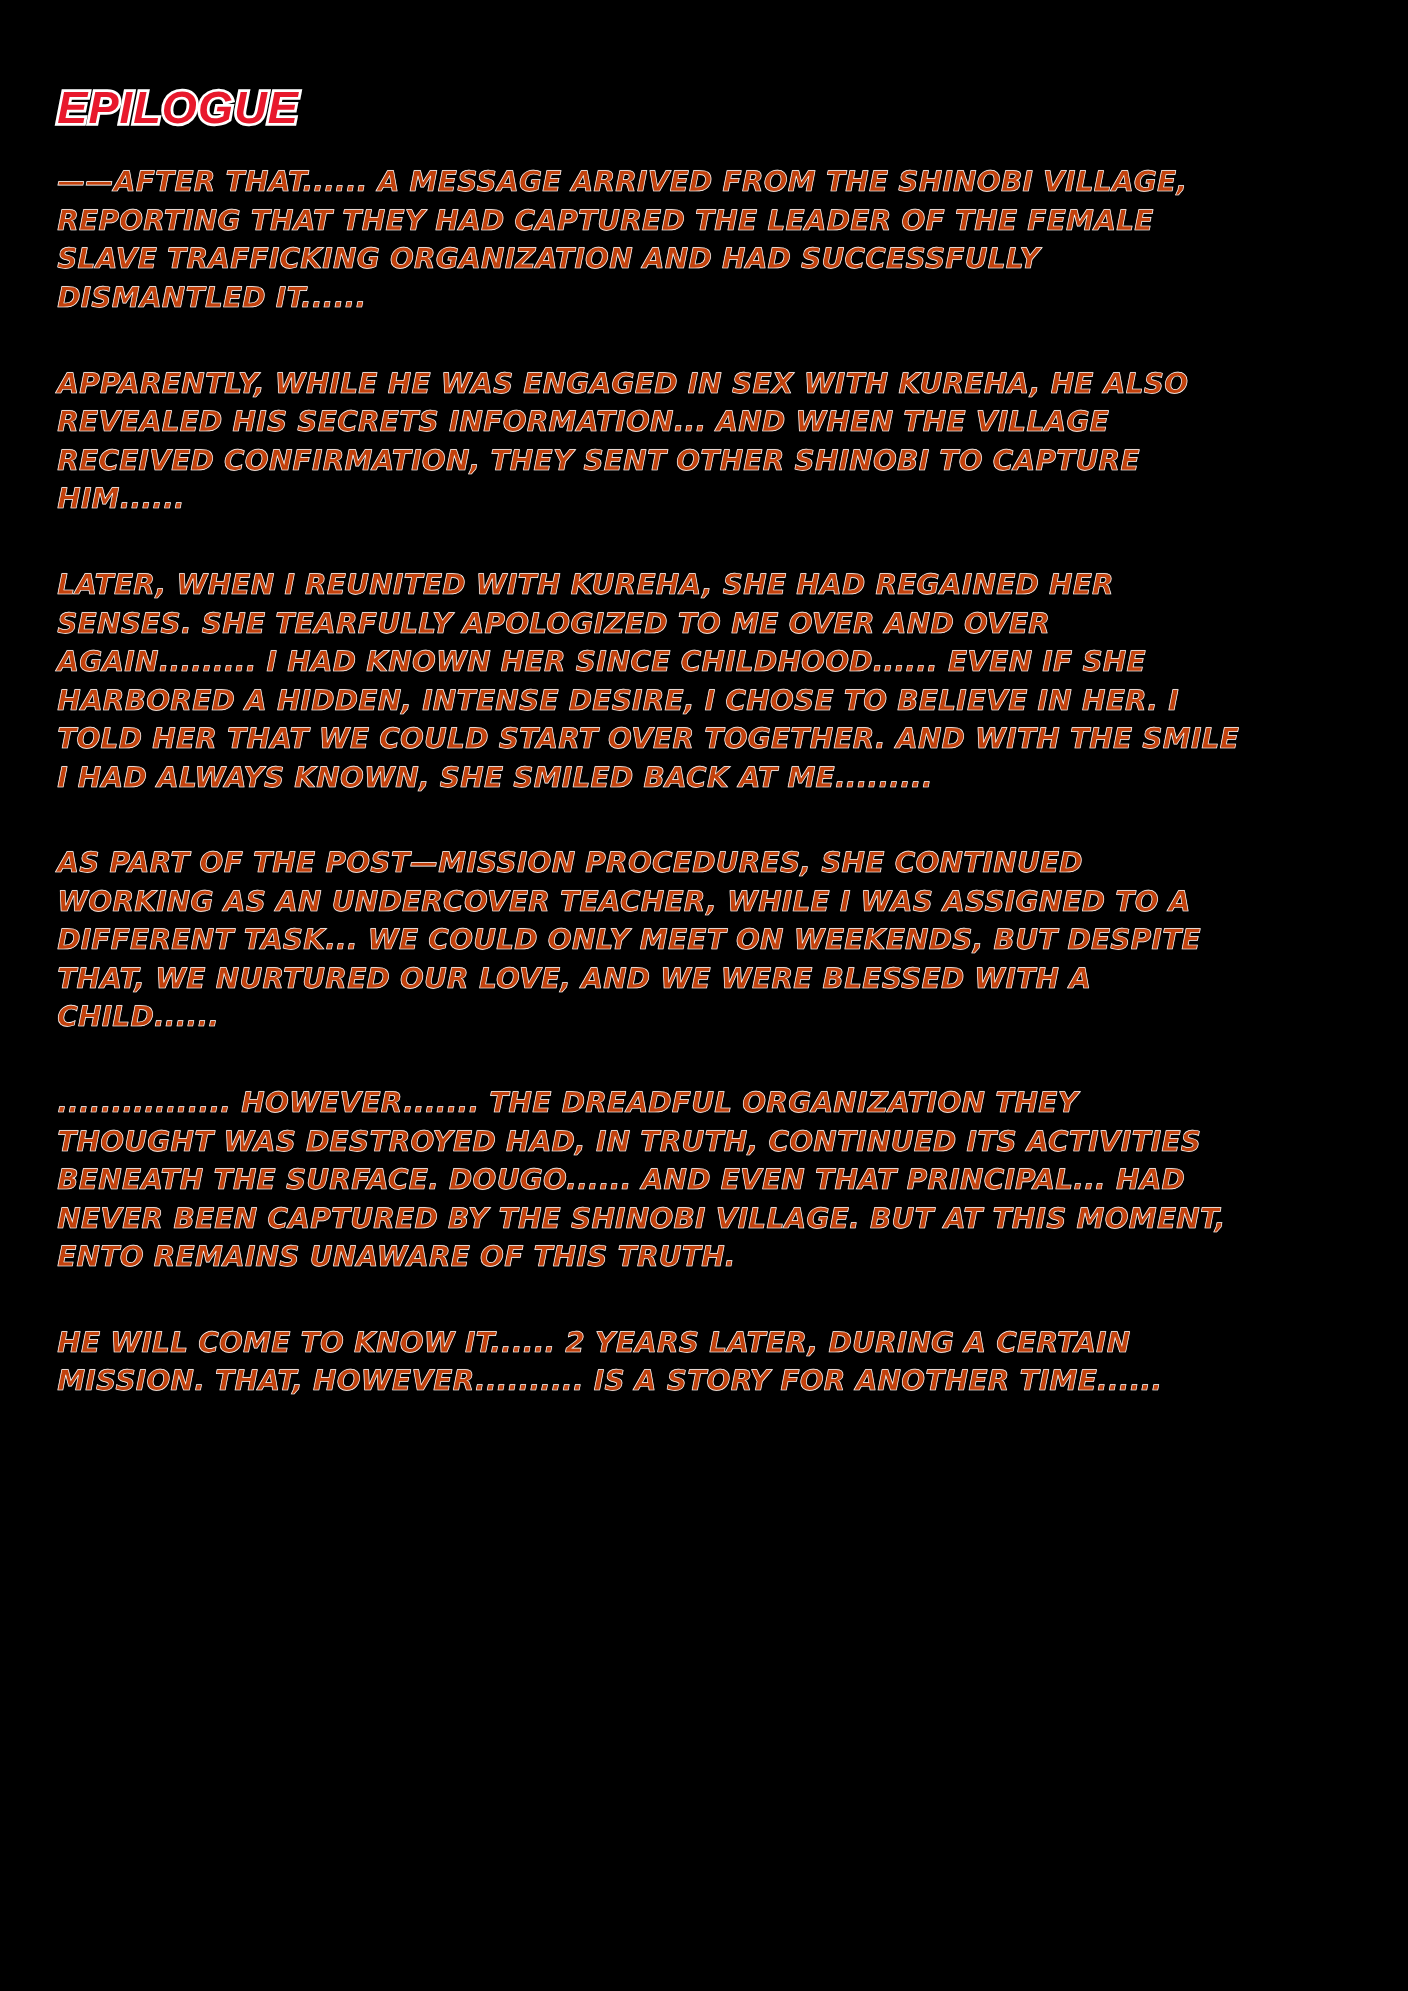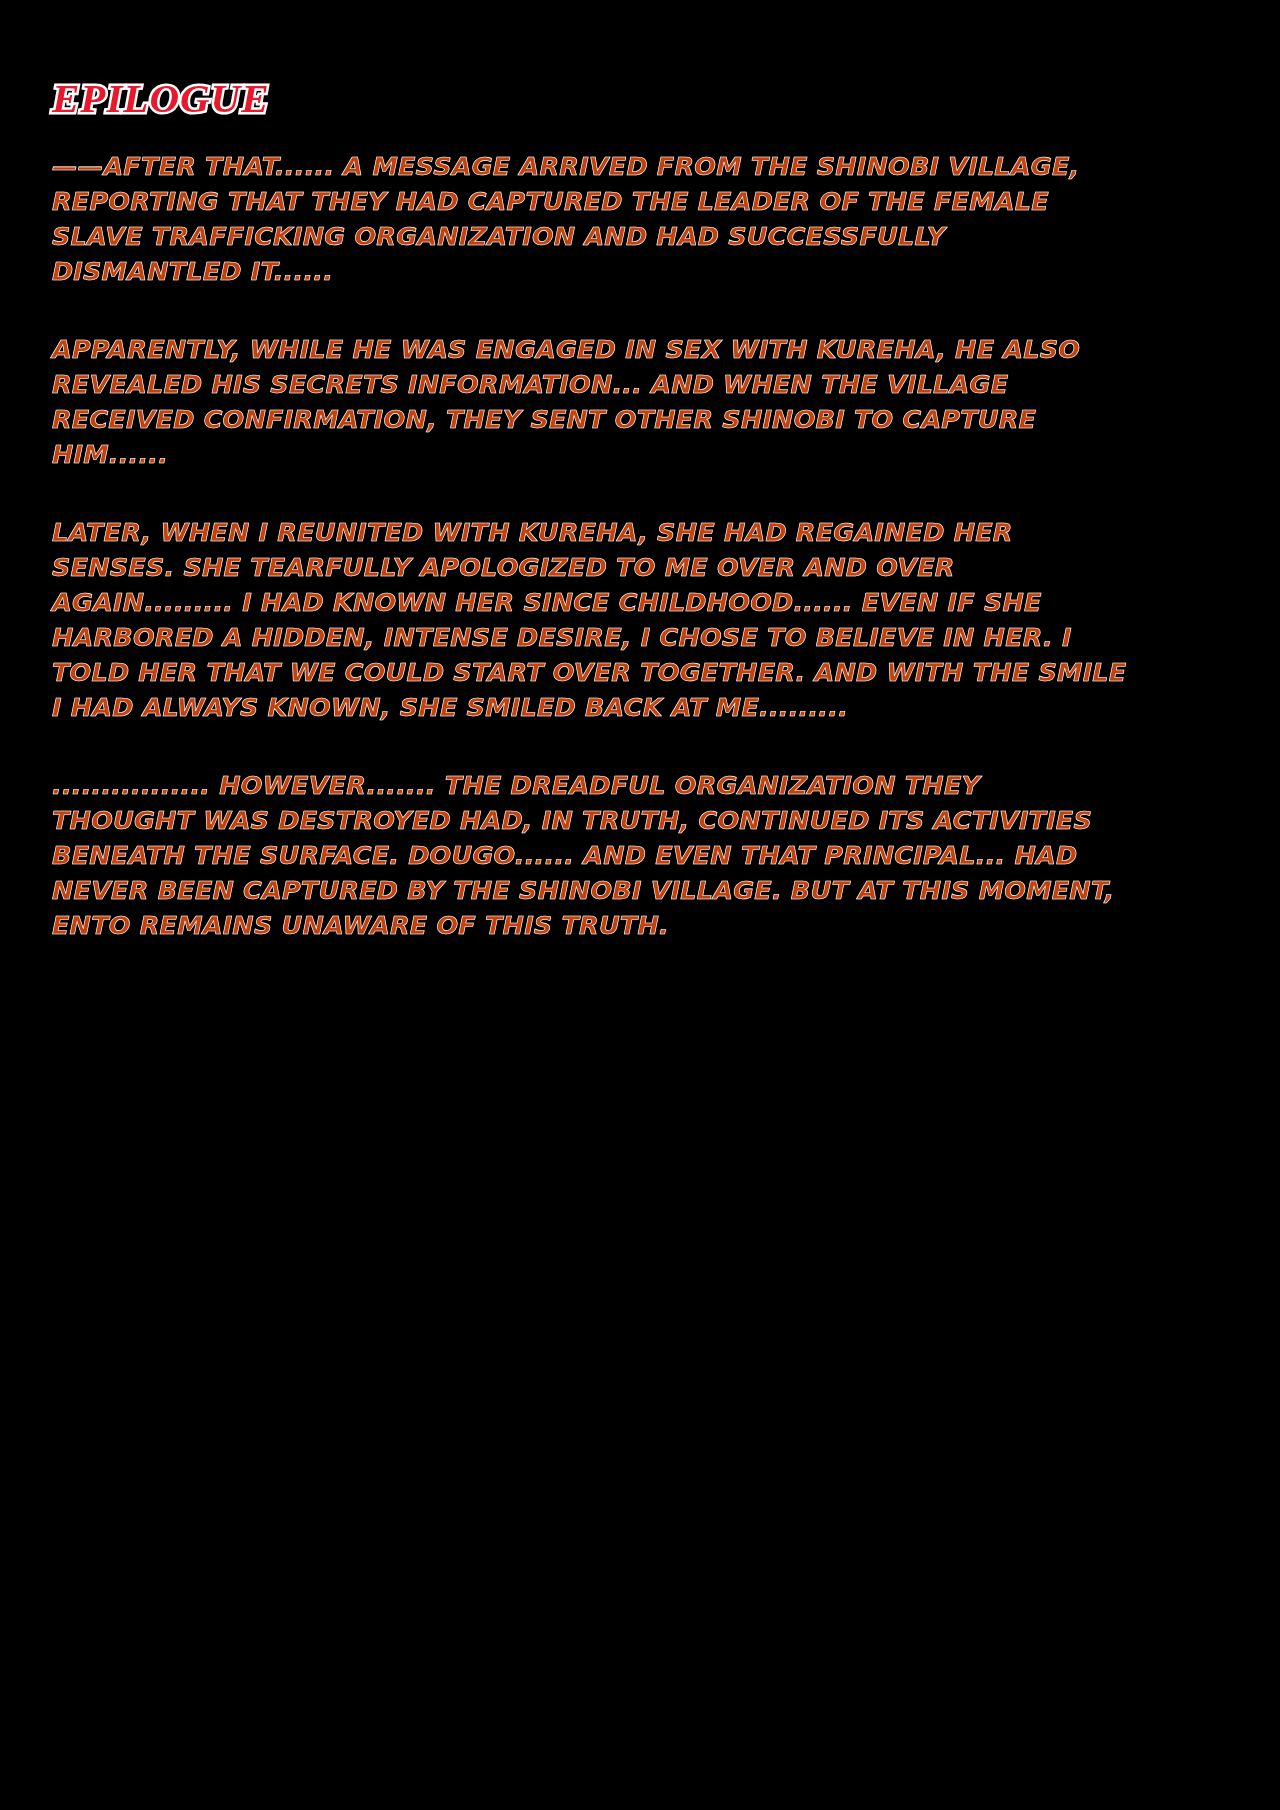--- a/index.html
+++ b/index.html
@@ -19,21 +19,21 @@
     left: 0;
     top: 0;
     width: 1280px;
     height: 1810px;
     background: #000000;
     box-sizing: border-box;
     padding: 60px 52px 0 52px;
   }
   .heading {
     color: #e8192c;
-    font-family: Liberation Serif, serif;
+    font-family: Liberation Sans, sans-serif;
     font-weight: bold;
     font-style: italic;
     font-size: 41px;
     letter-spacing: 1px;
     line-height: 1;
     margin: 18px 0 30px 0;
     -webkit-text-stroke: 5px #ffffff;
     paint-order: stroke fill;
     text-shadow:
       -1px -1px 0 #ffffff,
@@ -66,16 +66,18 @@
 <body>
 
 <div class="page">
 
   <h1 class="heading">EPILOGUE</h1>
 
   <div class="body-text">
     <p class="para">——AFTER THAT...... A MESSAGE ARRIVED FROM THE SHINOBI VILLAGE, REPORTING THAT THEY HAD CAPTURED THE LEADER OF THE FEMALE SLAVE TRAFFICKING ORGANIZATION AND HAD SUCCESSFULLY DISMANTLED IT......</p>
     <p class="para">APPARENTLY, WHILE HE WAS ENGAGED IN SEX WITH KUREHA, HE ALSO REVEALED HIS SECRETS INFORMATION... AND WHEN THE VILLAGE RECEIVED CONFIRMATION, THEY SENT OTHER SHINOBI TO CAPTURE HIM......</p>
     <p class="para">LATER, WHEN I REUNITED WITH KUREHA, SHE HAD REGAINED HER SENSES. SHE TEARFULLY APOLOGIZED TO ME OVER AND OVER AGAIN......... I HAD KNOWN HER SINCE CHILDHOOD...... EVEN IF SHE HARBORED A HIDDEN, INTENSE DESIRE, I CHOSE TO BELIEVE IN HER. I TOLD HER THAT WE COULD START OVER TOGETHER. AND WITH THE SMILE I HAD ALWAYS KNOWN, SHE SMILED BACK AT ME.........</p>
+    <p class="para">AS PART OF THE POST—MISSION PROCEDURES, SHE CONTINUED WORKING AS AN UNDERCOVER TEACHER, WHILE I WAS ASSIGNED TO A DIFFERENT TASK... WE COULD ONLY MEET ON WEEKENDS, BUT DESPITE THAT, WE NURTURED OUR LOVE, AND WE WERE BLESSED WITH A CHILD......</p>
     <p class="para">................ HOWEVER....... THE DREADFUL ORGANIZATION THEY THOUGHT WAS DESTROYED HAD, IN TRUTH, CONTINUED ITS ACTIVITIES BENEATH THE SURFACE. DOUGO...... AND EVEN THAT PRINCIPAL... HAD NEVER BEEN CAPTURED BY THE SHINOBI VILLAGE. BUT AT THIS MOMENT, ENTO REMAINS UNAWARE OF THIS TRUTH.</p>
+    <p class="para">HE WILL COME TO KNOW IT...... 2 YEARS LATER, DURING A CERTAIN MISSION. THAT, HOWEVER.......... IS A STORY FOR ANOTHER TIME......</p>
   </div>
 
 </div>
 
 </body></html>

